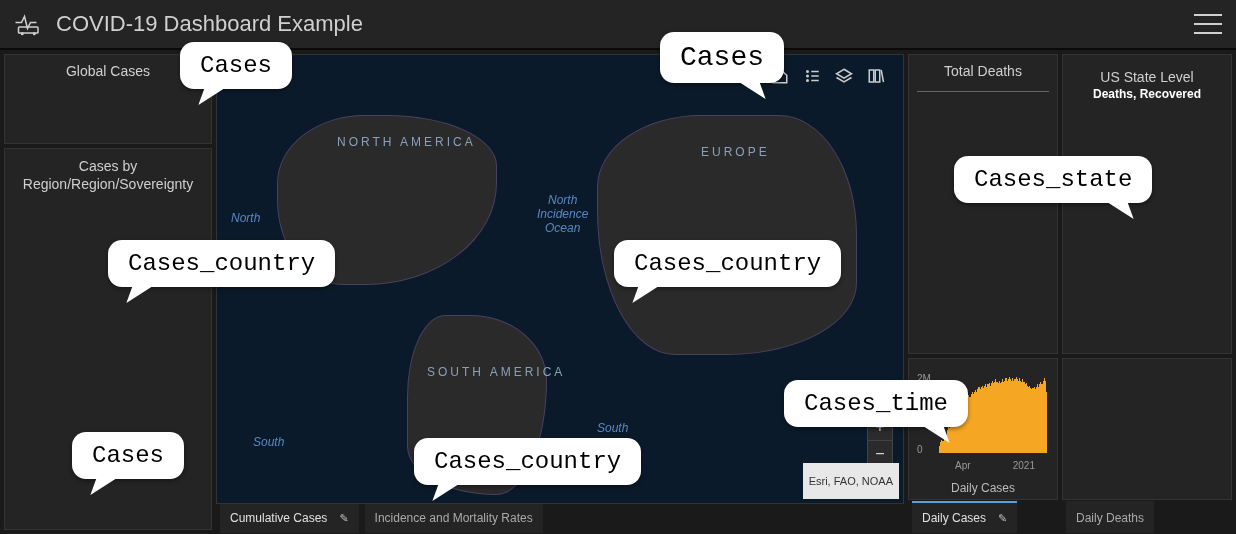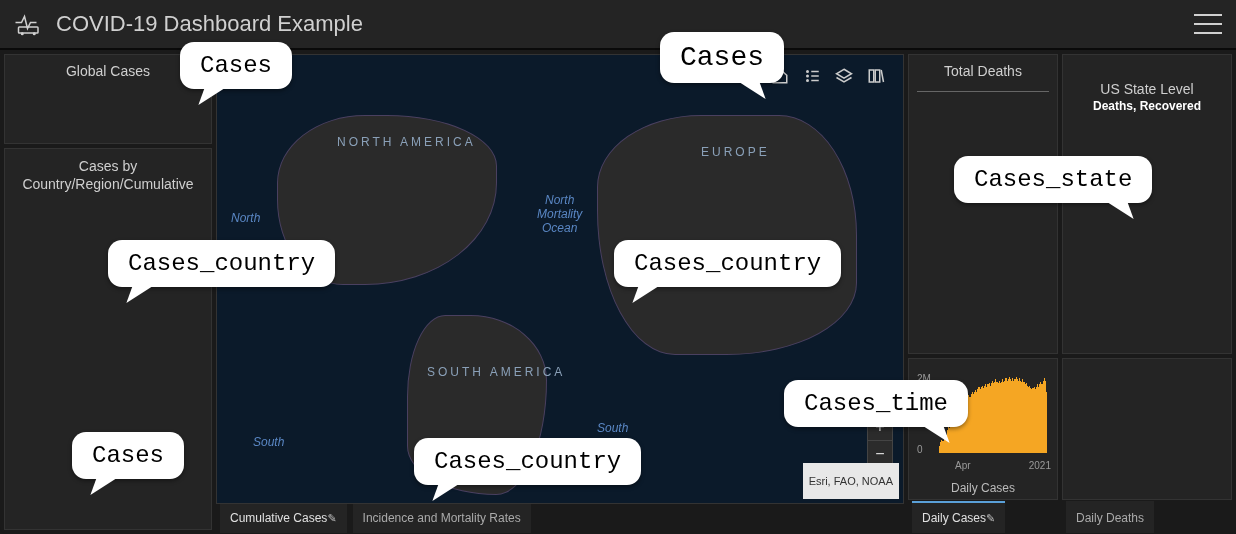--- a/index.html
+++ b/index.html
@@ -15,25 +15,25 @@
   .col-mid { flex:1; display:flex; flex-direction:column; gap:0;}
   .col-r1 { width:150px; display:flex; flex-direction:column; gap:4px;}
   .col-r2 { width:170px; display:flex; flex-direction:column; gap:4px;}
   .panel { background:#242424; border:1px solid #333; position:relative; }
   .panel-title{ text-align:center; font-size:14px; color:#cfcfcf; padding:8px 6px; font-weight:300;}
   .panel-sub{ text-align:center; font-size:12px; color:#fff; font-weight:600;}
   .gc { height: 90px; }
   .cby { flex:1; }
   .map-wrap{ flex:1; position:relative; background:#0b1a2a; border:1px solid #333; overflow:hidden;}
   .tabbar{ height:26px; display:flex; gap:6px; align-items:center; padding:0 4px; background:#1a1a1a;}
-  .tab{ background:#242424; border-top:2px solid #5aa0d8; color:#e0e0e0; font-size:12px; padding:8px 10px; display:flex; align-items:center; gap:0; cursor:pointer;}
+  .tab{ background:#242424; border-top:2px solid #5aa0d8; color:#e0e0e0; font-size:12px; padding:8px 10px; display:flex; align-items:center; gap:12px; cursor:pointer;}
   .tab.inactive{ border-top:2px solid transparent; color:#aaa;}
   .pencil{ font-size:11px; color:#bbb;}
   .td-panel{ height:300px;}
-  .us-panel{ height:300px; padding-top:18px;}
+  .us-panel{ height:300px; padding-top:6px;}
   .chart-panel{ flex:1; padding:8px 6px 4px 6px; display:flex; flex-direction:column;}
   .chart-area{ flex:1; position:relative;}
   .chart-title{ text-align:center; font-size:12px; color:#bbb; margin-top:4px;}
   .ytick{ position:absolute; left:2px; font-size:10px; color:#999;}
   .xtick{ position:absolute; bottom:-2px; font-size:10px; color:#999;}
   .map-toolbar{ position:absolute; top:8px; right:12px; display:flex; gap:14px; background:rgba(36,36,36,0.0); padding:4px 6px;}
   .map-toolbar .ico{ width:18px; height:18px; color:#ccc; cursor:pointer;}
   .zoom{ position:absolute; right:10px; bottom:36px; width:26px; background:#2b2b2b; border:1px solid #444; color:#ddd;}
   .zoom div{ height:26px; display:flex; align-items:center; justify-content:center; font-size:16px; cursor:pointer;}
   .zoom div+div{ border-top:1px solid #444;}
@@ -75,21 +75,21 @@
 
   <div class="body">
 
     <div class="col-left">
       <div class="panel gc">
         <div class="panel-title">Global Cases</div>
       </div>
       <div class="panel cby">
         <div class="panel-title" style="line-height:1.3">
           <span>Cases by</span><br>
-          <span>Country/Region/Cumulative</span>
+          <span>Region/Region/Sovereignty</span>
         </div>
       </div>
     </div>
 
     <div class="col-mid">
       <div class="map-wrap">
 
         <div class="land" style="left:60px; top:60px; width:220px; height:170px; border-radius:40% 50% 60% 30%/40% 30% 60% 50%;"></div>
         <div class="land" style="left:190px; top:260px; width:140px; height:180px; border-radius:30% 60% 40% 70%/50% 40% 70% 30%;"></div>
         <div class="land" style="left:380px; top:60px; width:260px; height:240px; border-radius:40% 30% 50% 30%/30% 50% 30% 60%;"></div>
@@ -118,21 +118,21 @@
               <rect x="3" y="4" width="6" height="16" stroke="#ccc" stroke-width="2" fill="none"></rect>
               <rect x="11" y="4" width="6" height="16" stroke="#ccc" stroke-width="2" fill="none"></rect>
               <line x1="19" y1="4" x2="22" y2="20" stroke="#ccc" stroke-width="2"></line>
             </svg>
         </div>
 
         <div class="mlabel" style="left:120px; top:80px;">NORTH AMERICA</div>
         <div class="mlabel" style="left:210px; top:310px;">SOUTH AMERICA</div>
         <div class="mlabel" style="left:460px; top:90px;margin-left:24px;">EUROPE</div>
         <div class="mlabel w" style="left:320px; top:138px; text-align:center;">
-          <span>North</span><br><span>Mortality</span><br><span>Ocean</span>
+          <span>North</span><br><span>Incidence</span><br><span>Ocean</span>
         </div>
         <div class="mlabel w" style="left:14px; top:156px;">North</div>
         <div class="mlabel w" style="left:36px; top:380px;">South</div>
         <div class="mlabel w" style="left:380px; top:366px;">South</div>
 
         <div class="zoom">
           <div>+</div>
           <div>−</div>
         </div>
         <div class="attrib">Esri, FAO, NOAA</div>
@@ -249,21 +249,21 @@
               <div style="height: 87.0968%;"></div>
               <div style="height: 90.3226%;"></div>
               <div style="height: 93.5484%;"></div>
               <div style="height: 90.3226%;"></div>
               <div style="height: 95.1613%;"></div>
               <div style="height: 98.3871%;"></div>
               <div style="height: 95.1613%;"></div>
               <div style="height: 80.6452%;"></div>
             </div>
           <div class="xtick" style="left:40px;">Apr</div>
-          <div class="xtick" style="right:0;">2021</div>
+          <div class="xtick" style="right:16px;">2021</div>
         </div>
         <div class="chart-title">Daily Cases</div>
       </div>
       <div class="tabbar" style="height:26px;">
         <div class="tab">
           <span>Daily Cases</span>
           <span class="pencil">✎</span>
         </div>
       </div>
     </div>

